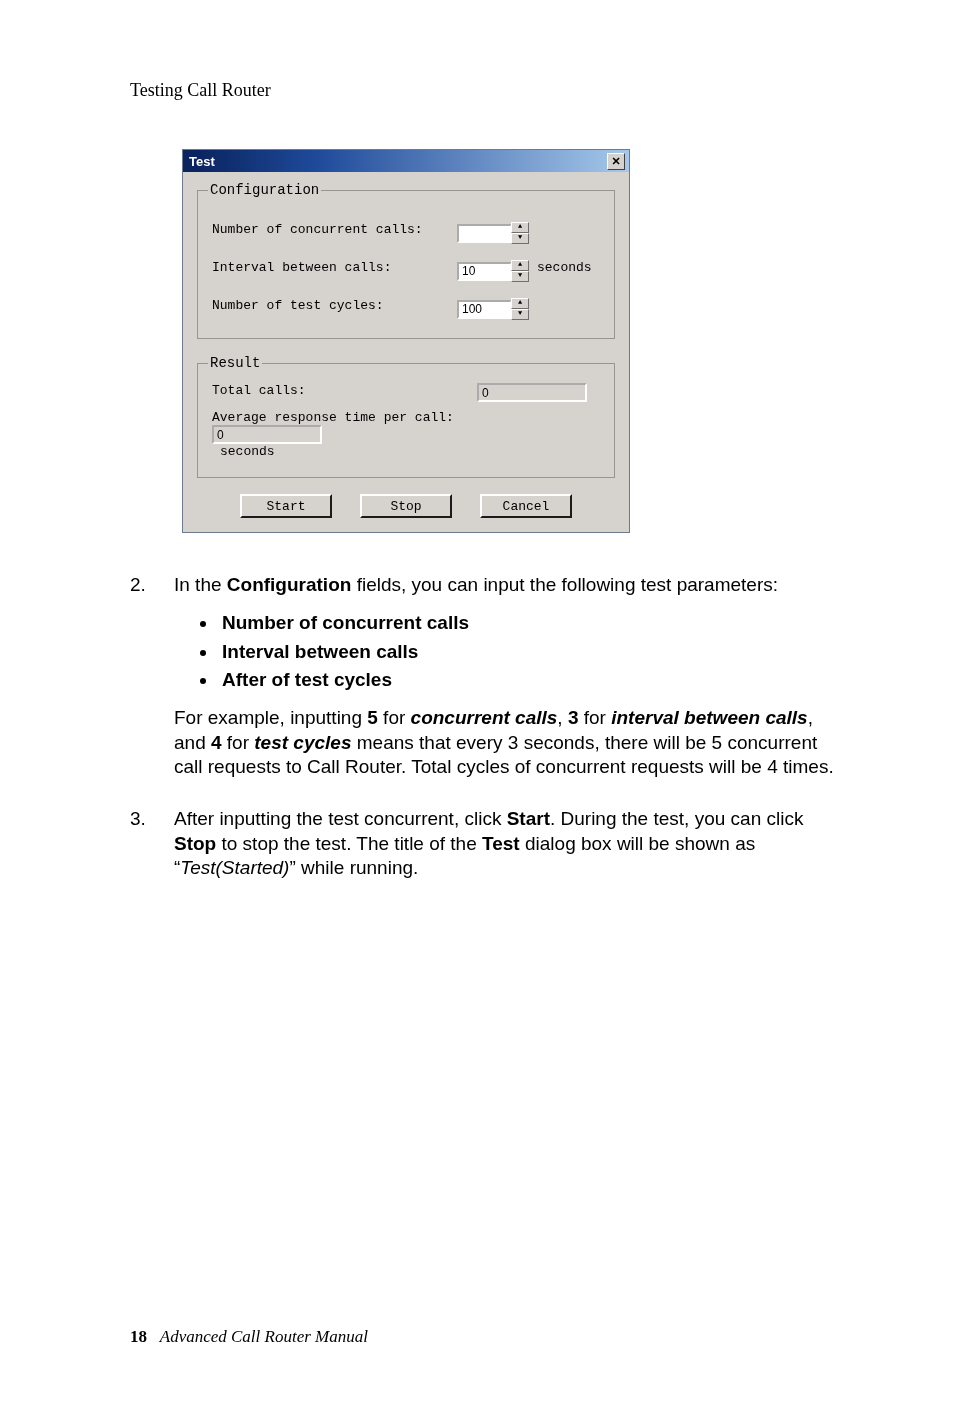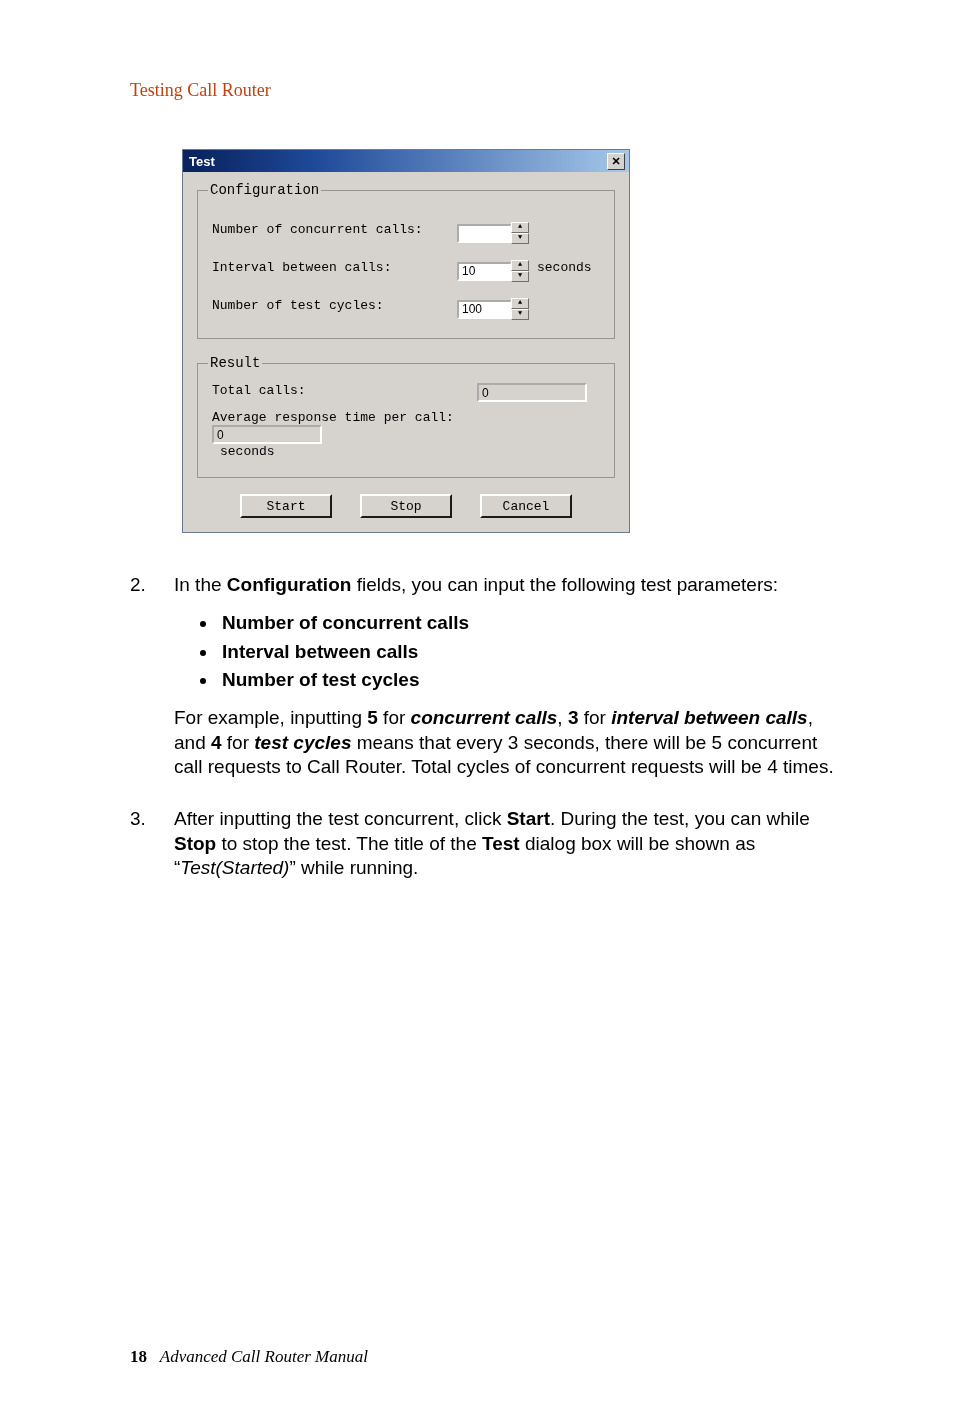--- a/index.html
+++ b/index.html
@@ -11,21 +11,21 @@
     width: 954px;
     min-height: 1411px;
     box-sizing: border-box;
   }
   .page {
     padding: 80px 110px 60px 130px;
   }
   .header-text {
     font-family: "Times New Roman", serif;
     font-size: 18px;
-    color: #c2410c;
+    color: #000000;
     margin-bottom: 48px;
   }
 
   
   .dialog {
     width: 446px;
     margin: 0 0 40px 52px;
     border: 1px solid #6b7a8c;
     background: #d6d3ce;
   }
@@ -185,21 +185,21 @@
   }
   .doc ul li {
     margin: 4px 12px;
     padding-left: 4px;
   }
   .doc .para {
     margin-bottom: 14px;
   }
   .footer {
     position: absolute;
-    bottom: 44px;
+    bottom: 64px;
     left: 130px;
     font-family: "Times New Roman", serif;
     font-size: 17px;
   }
   .footer b { font-weight: bold; }
   .footer i { font-style: italic; }
 </style>
 </head>
 <body>
 
@@ -276,32 +276,32 @@
     <ol>
       <li>
         <span class="num">2.</span>
         <div class="body">
           <div class="para">
             <span>In the </span><b>Configuration</b><span> fields, you can input the following test parameters:</span>
           </div>
           <ul>
             <li><b>Number of concurrent calls</b></li>
             <li><b>Interval between calls</b></li>
-            <li><b>Number of test cycles</b></li>
+            <li><b>After of test cycles</b></li>
           </ul>
           <div class="para">
             <span>For example, inputting </span><b>5</b><span> for </span><b><i>concurrent calls</i></b><span>, </span><b>3</b><span> for </span><b><i>interval between calls</i></b><span>, and </span><b>4</b><span> for </span><b><i>test cycles</i></b><span> means that every 3 seconds, there will be 5 concurrent call requests to Call Router. Total cycles of concurrent requests will be 4 times.</span>
           </div>
         </div>
       </li>
       <li>
         <span class="num">3.</span>
         <div class="body">
           <div class="para">
-            <span>After inputting the test concurrent, click </span><b>Start</b><span>. During the test, you can while </span><b>Stop</b><span> to stop the test. The title of the </span><b>Test</b><span> dialog box will be shown as “</span><i>Test(Started)</i><span>” while running.</span>
+            <span>After inputting the test concurrent, click </span><b>Start</b><span>. During the test, you can click </span><b>Stop</b><span> to stop the test. The title of the </span><b>Test</b><span> dialog box will be shown as “</span><i>Test(Started)</i><span>” while running.</span>
           </div>
         </div>
       </li>
     </ol>
   </div>
 </div>
 
 <div class="footer">
   <b>18</b>&nbsp;&nbsp;&nbsp;<i>Advanced Call Router Manual</i>
 </div>

